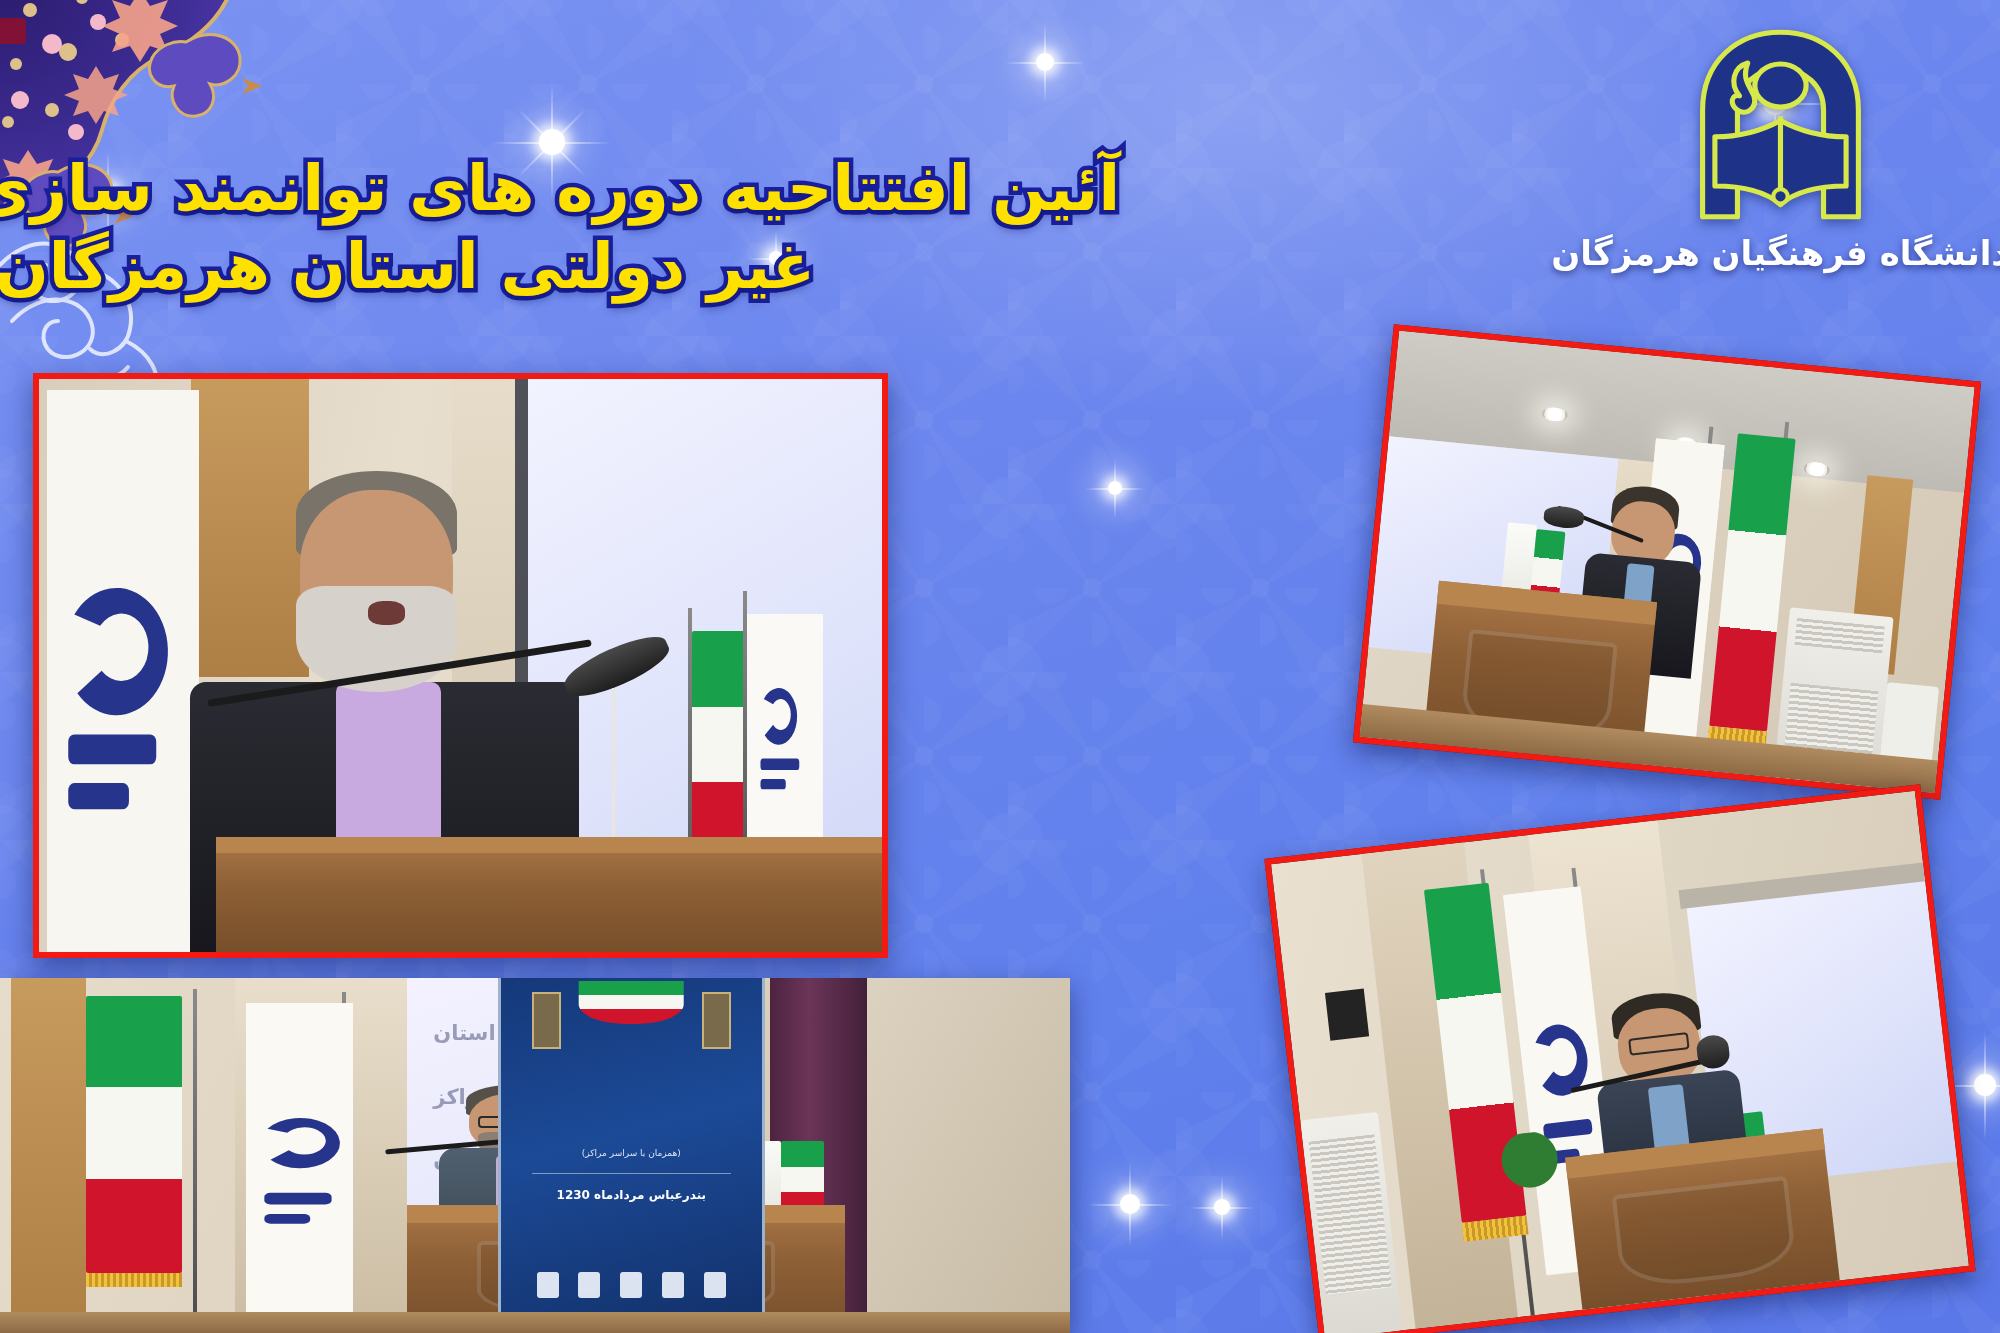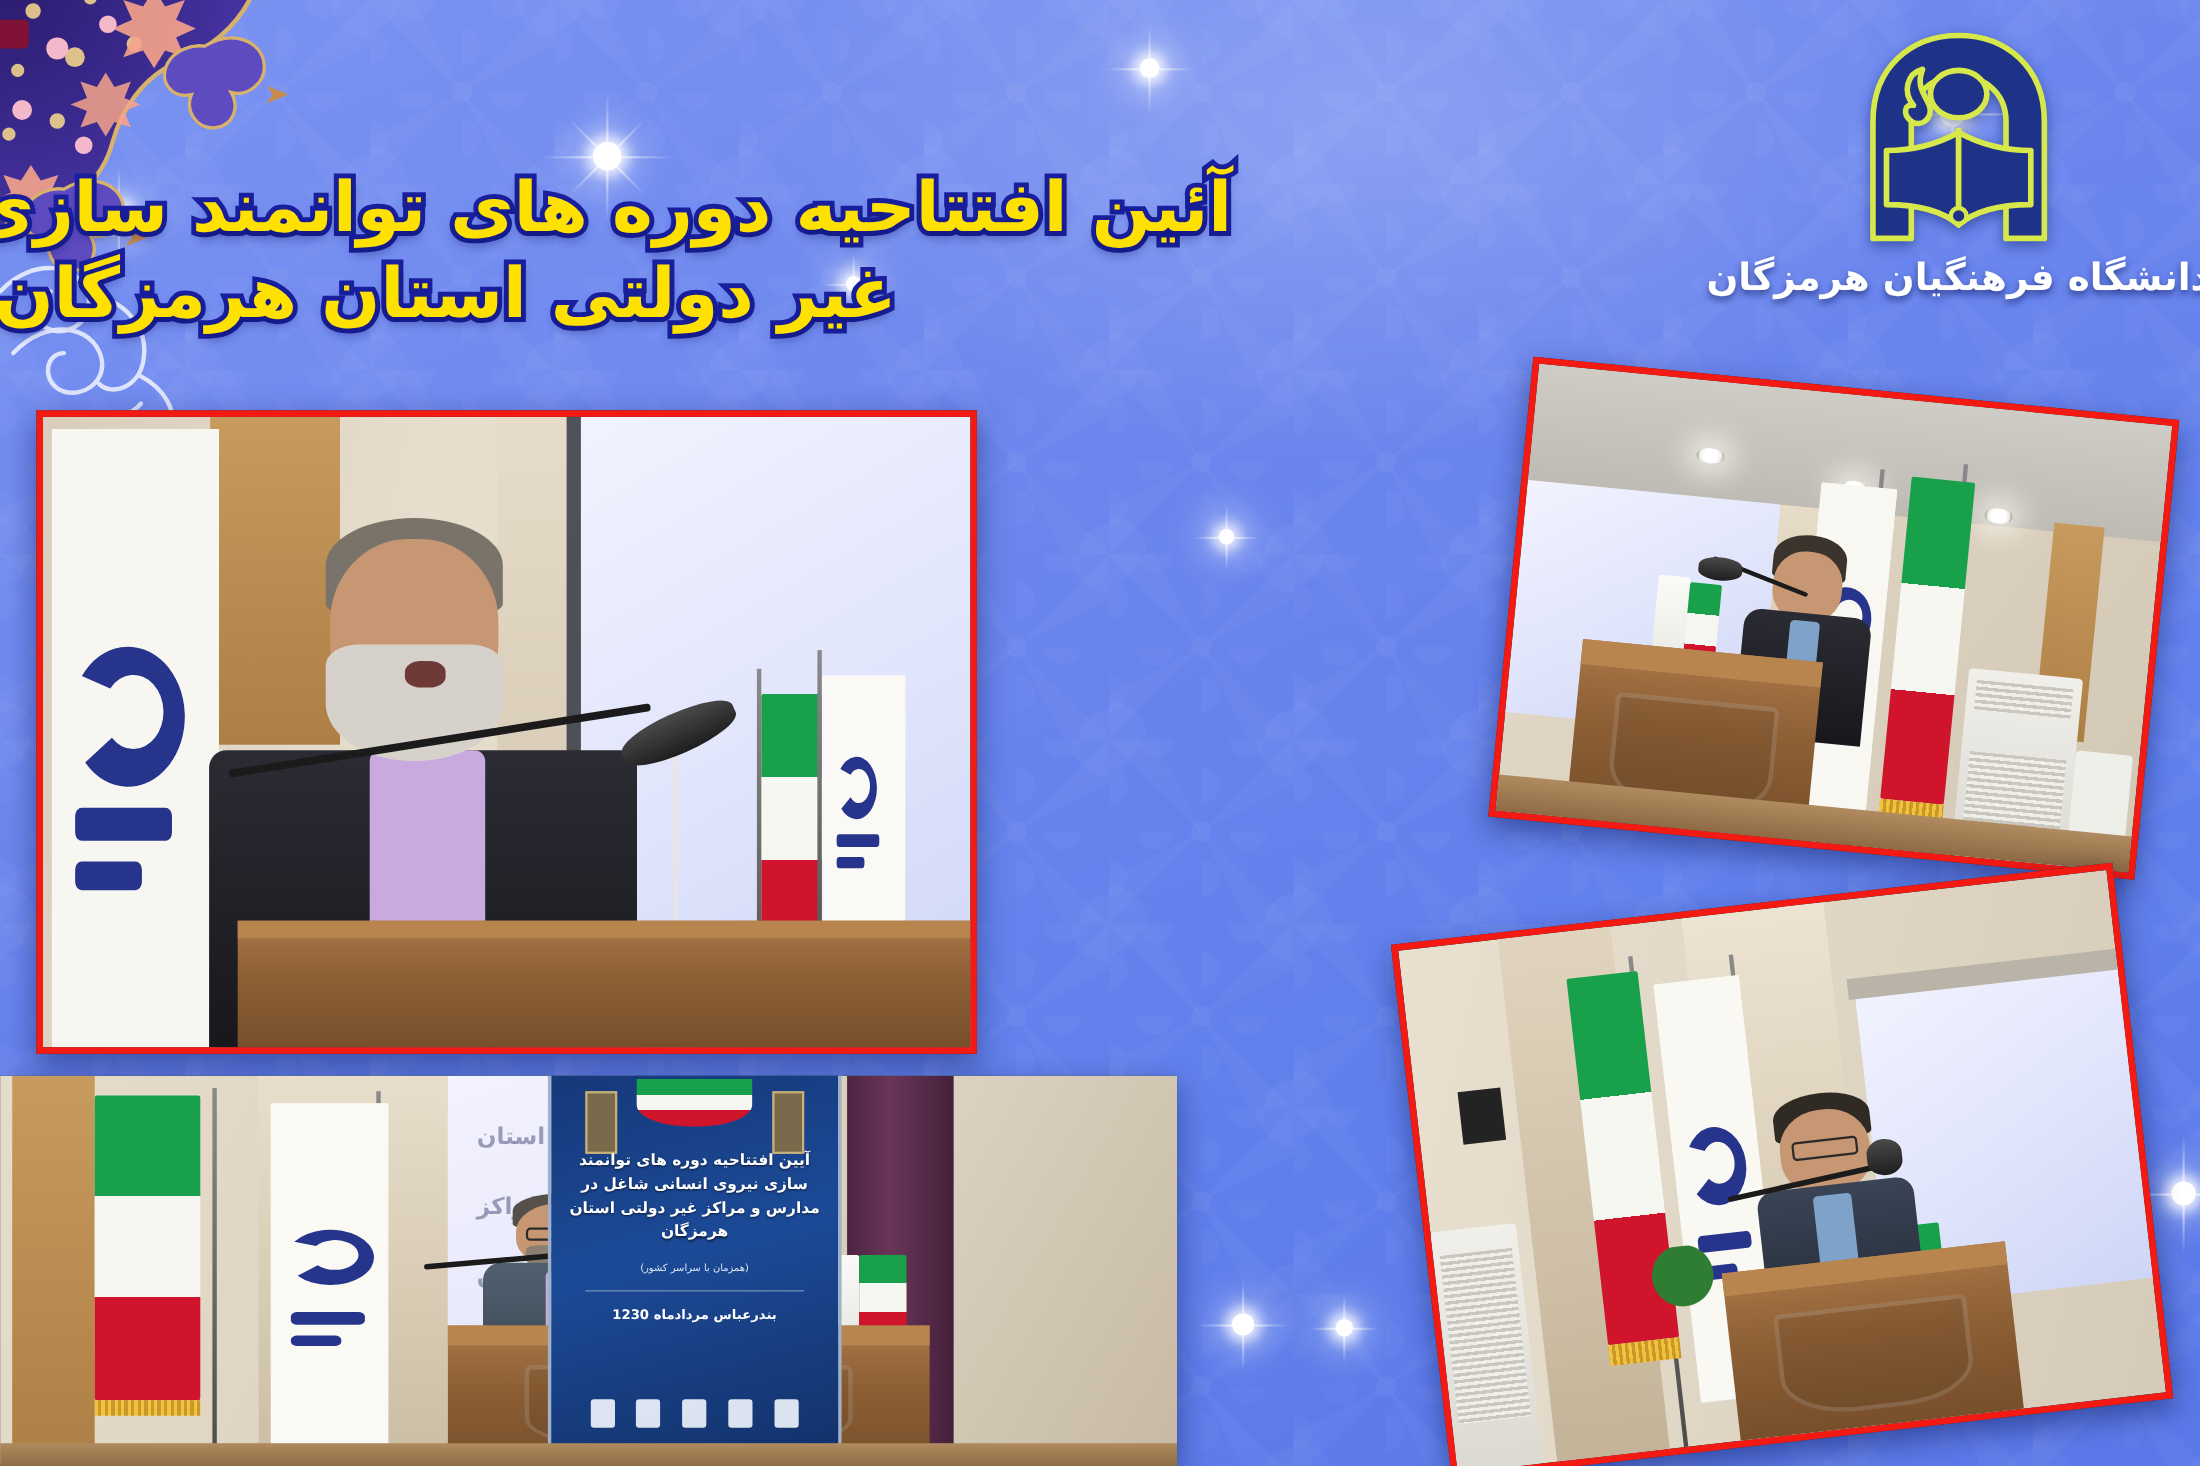--- a/index.html
+++ b/index.html
@@ -513,22 +513,21 @@
 
       <div class="podium" style="left:38%;top:64%;width:41%;height:36%;">
         <div class="top"></div>
         <div class="inlay"></div>
       </div>
 
       <div class="event-banner" style="left:46.5%;top:-2%;width:25%;height:102%;">
         <div class="eb-flag"></div>
         <div class="eb-portrait" style="left:12%;"></div>
         <div class="eb-portrait" style="right:12%;"></div>
-        <div class="eb-title">آیین افتتاحیه دوره های توانمند سازی نیروی انسانی شاغل در مدارس و مراکز غیر دولتی استان هرمزگان</div>
-        <div class="eb-sub">(همزمان با سراسر کشور)</div>
+        <div class="eb-sub">(همزمان با سراسر مراکز)</div>
         <div class="eb-rule"></div>
         <div class="eb-place">بندرعباس مردادماه 1230</div>
         <div class="eb-logos">
           <span></span>
           <span></span>
           <span></span>
           <span></span>
           <span></span>
         </div>
       </div>

